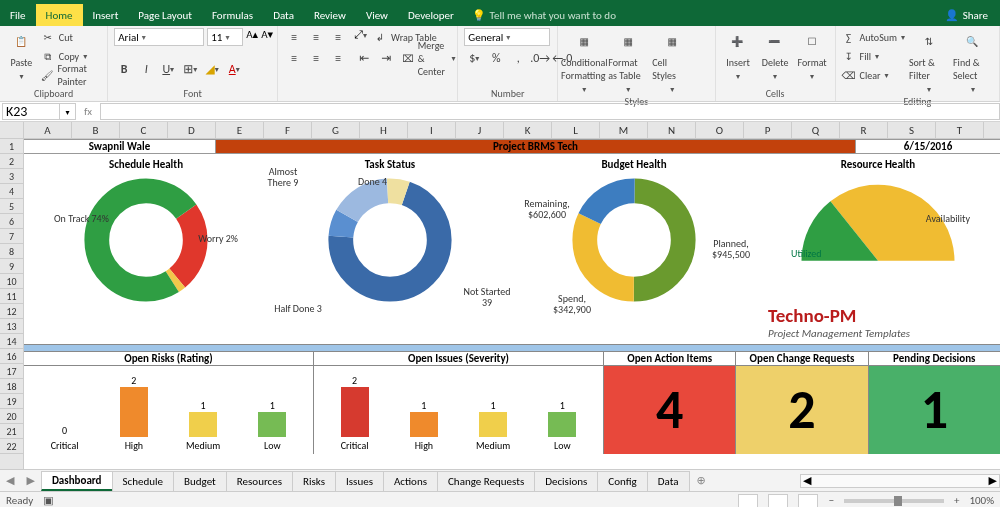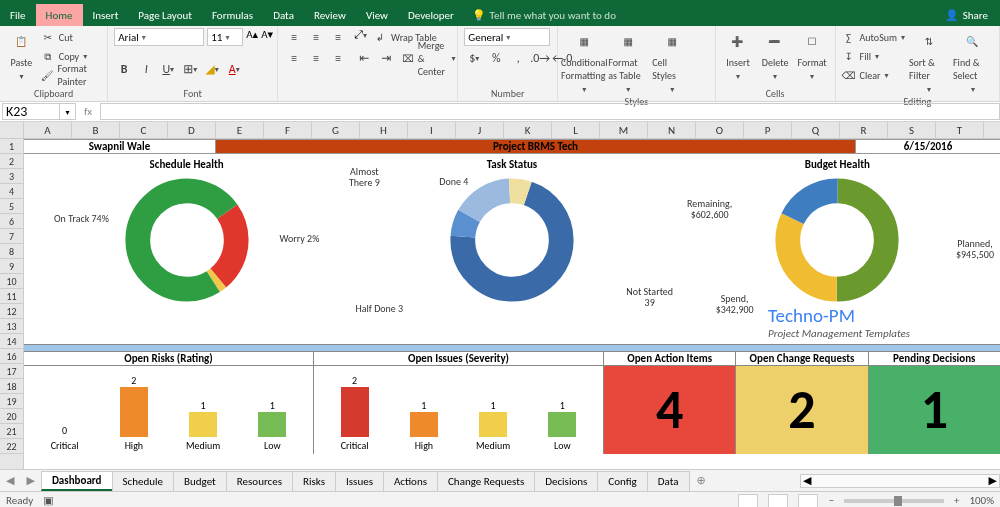--- a/index.html
+++ b/index.html
@@ -2,21 +2,21 @@
 <html><head>
 <meta charset="utf-8">
 <style>
 * { margin:0; padding:0; box-sizing:border-box; font-family:Calibri,Arial,sans-serif; }
 body { width:1000px; height:507px; background:#fff; overflow:hidden; font-size:11px; }
 
 
 .title-bar { height:4px; background:#0e6837; }
 .tab-strip { height:22px; background:#0e6837; display:flex; align-items:center; color:#fff; font-size:11px; }
 .tab-strip .tab { padding:0 10px; height:100%; display:flex; align-items:center; cursor:pointer; }
-.tab-strip .tab.active { background:#fca5a5; color:#0e6837; }
+.tab-strip .tab.active { background:#fde047; color:#0e6837; }
 .tab-strip .tell { margin-left:8px; color:#c7e0d0; display:flex; align-items:center; gap:4px; }
 .tab-strip .spacer { flex:1; }
 .tab-strip .share { padding:0 12px; display:flex; align-items:center; gap:4px; }
 
 .ribbon { height:76px; background:#f3f3f3; border-bottom:1px solid #d4d4d4; display:flex; }
 .rgroup { border-right:1px solid #e0e0e0; padding:2px 6px 0; display:flex; flex-direction:column; justify-content:space-between; }
 .rgroup .body { display:flex; gap:4px; align-items:flex-start; flex:1; }
 .rgroup .label { text-align:center; font-size:10px; color:#555; padding:1px 0; }
 .big-btn { display:flex; flex-direction:column; align-items:center; width:40px; font-size:10px; color:#444; gap:2px; }
 .big-btn .ico { width:26px; height:26px; display:flex; align-items:center; justify-content:center; }
@@ -51,21 +51,21 @@
 .dash .hdr .cell-a { width:192px; text-align:center; border-right:1px solid #999; background:#fff; }
 .dash .hdr .cell-b { flex:1; text-align:center; background:#c2410c; border-right:1px solid #999; }
 .dash .hdr .cell-c { width:144px; text-align:center; background:#fff; }
 
 .charts { height:190px; display:flex; padding:4px 0 0; position:relative; }
 .chart { flex:1; display:flex; flex-direction:column; align-items:center; position:relative; }
 .chart .title { font-weight:bold; font-size:11px; margin-bottom:4px; }
 .lbl { position:absolute; font-size:10px; color:#333; text-align:center; line-height:1.1; }
 svg.donut { width:130px; height:130px; }
 .brand { position:absolute; right:90px; bottom:4px; text-align:left; }
-.brand .b1 { color:#3b82f6; font-weight:normal; font-size:19px; }
+.brand .b1 { color:#b91c1c; font-weight:bold; font-size:19px; }
 .brand .b2 { font-style:italic; color:#555; font-size:11px; }
 
 .divider { height:8px; background:#9fc5e8; border-top:1px solid #888; border-bottom:1px solid #888; }
 
 .bottom { height:102px; display:flex; }
 .mini { width:290px; border-right:1px solid #888; display:flex; flex-direction:column; }
 .mini .mtitle { height:14px; text-align:center; font-weight:bold; font-size:11px; border-bottom:1px solid #888; }
 .mini .mbody { flex:1; display:flex; align-items:flex-end; justify-content:space-around; padding:4px 6px 2px; position:relative; }
 .bar-c { display:flex; flex-direction:column; align-items:center; width:50px; }
 .bar-c .num { font-size:10px; }
@@ -404,20 +404,29 @@
           <svg class="donut" viewBox="0 0 42 42">
             <circle cx="21" cy="21" r="15.9" fill="none" stroke="#6a9a2e" stroke-width="8" stroke-dasharray="50 50" stroke-dashoffset="25"></circle>
             <circle cx="21" cy="21" r="15.9" fill="none" stroke="#f0bc32" stroke-width="8" stroke-dasharray="32 68" stroke-dashoffset="-25"></circle>
             <circle cx="21" cy="21" r="15.9" fill="none" stroke="#3d7dc0" stroke-width="8" stroke-dasharray="18 82" stroke-dashoffset="-57"></circle>
           </svg>
           <div class="lbl" style="left:5px;top:40px;width:60px">Remaining, $602,600</div>
           <div class="lbl" style="right:-5px;top:80px;width:60px">Planned, $945,500</div>
           <div class="lbl" style="left:30px;top:135px;width:60px">Spend, $342,900</div>
         </div>
 
+        <div class="chart">
+          <div class="title">Resource Health</div>
+          <svg viewBox="0 0 100 55" style="width:170px;height:95px">
+            <path d="M50 50 L95 50 A45 45 0 0 0 22 15 Z" fill="#f0bc32"></path>
+            <path d="M50 50 L22 15 A45 45 0 0 0 5 50 Z" fill="#2f9e43"></path>
+          </svg>
+          <div class="lbl" style="right:30px;top:55px">Availability</div>
+          <div class="lbl" style="left:35px;top:90px;color:#074">Utilized</div>
+        </div>
         <div class="brand">
           <div class="b1">Techno-PM</div>
           <div class="b2">Project Management Templates</div>
         </div>
       </div>
 
       <div class="divider"></div>
 
       <div class="bottom">
         <div class="mini">

